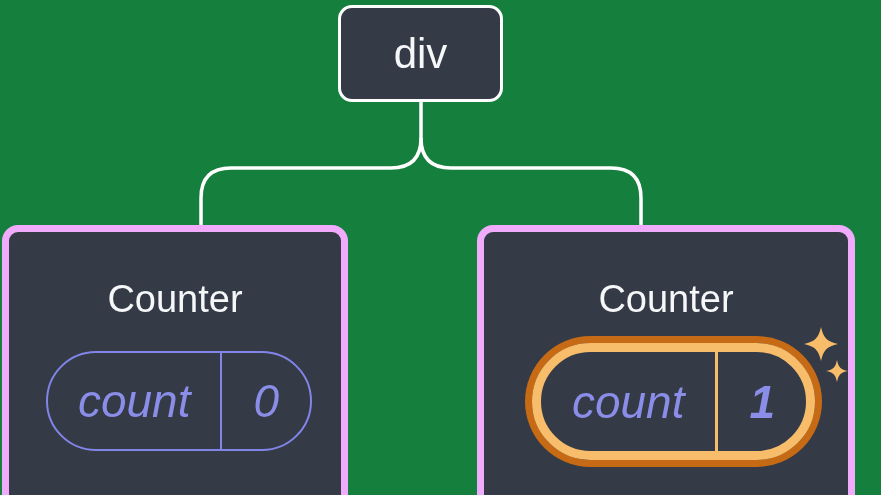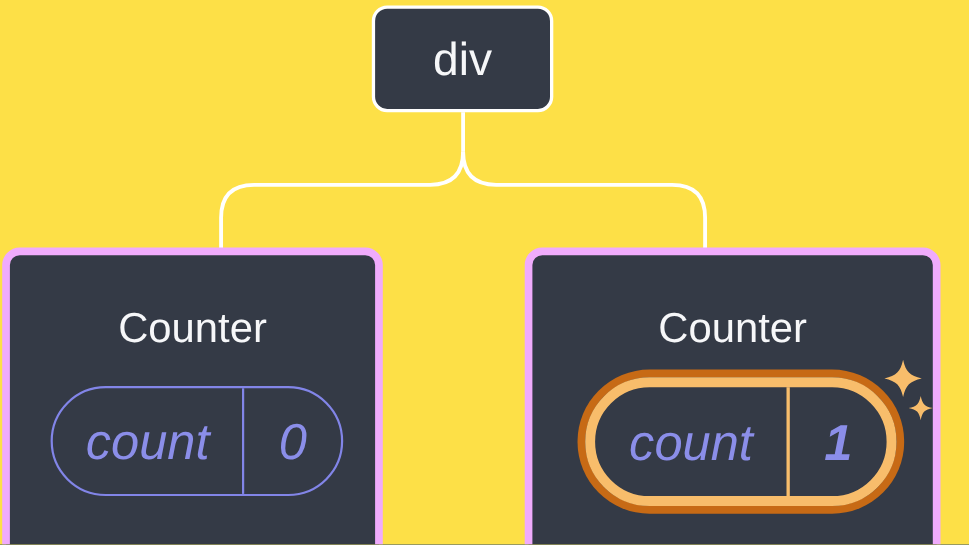--- a/index.html
+++ b/index.html
@@ -5,21 +5,21 @@
   html, body {
     margin: 0;
     padding: 0;
     background: #4C6670;
     font-family: "Liberation Sans", "DejaVu Sans", sans-serif;
   }
   .canvas {
     position: relative;
     width: 881px;
     height: 495px;
-    background: #fde047;
+    background: #15803d;
     overflow: hidden;
   }
   .connectors {
     position: absolute;
     left: 0; top: 0;
     width: 881px; height: 495px;
   }
   .connectors path {
     fill: none;
     stroke: #FFFFFF;

